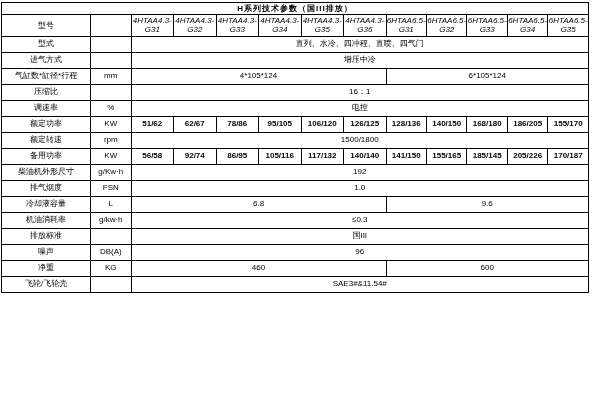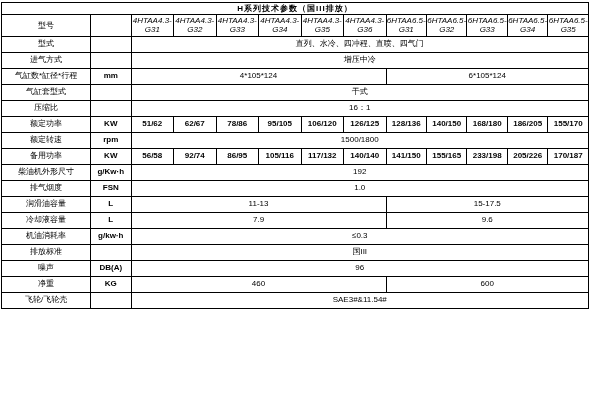--- a/index.html
+++ b/index.html
@@ -46,21 +46,20 @@
   }
   .lbl{
     font-size:9px;
     text-align:center;
     margin-top:28px;
   }
   .unit{
     font-size:8px;
     text-align:left;
     padding-left:3px;
-    font-weight:bold;
   }
   .val{font-size:8.5px;font-weight:bold;}
   .val-wide{font-size:9px;}
   .r-norm{height:16px;}
 </style>
 </head>
 <body>
 
 <div class="sheet">
   <table class="spec">
@@ -108,28 +107,28 @@
           <td class="unit"></td>
           <td class="val-wide" colspan="11">增压中冷</td>
         </tr>
         <tr class="r-norm">
           <td class="lbl">气缸数*缸径*行程</td>
           <td class="unit">mm</td>
           <td class="val-wide" colspan="6">4*105*124</td>
           <td class="val-wide" colspan="5">6*105*124</td>
         </tr>
         <tr class="r-norm">
-          <td class="lbl">气缸套型式</td>
-          <td class="unit"></td>
-          <td class="val-wide" colspan="11">干式</td>
-        </tr>
-        <tr class="r-norm">
           <td class="lbl">压缩比</td>
           <td class="unit"></td>
           <td class="val-wide" colspan="11">16：1</td>
+        </tr>
+        <tr class="r-norm">
+          <td class="lbl">调速率</td>
+          <td class="unit">%</td>
+          <td class="val-wide" colspan="11">电控</td>
         </tr>
         <tr class="r-norm">
           <td class="lbl">额定功率</td>
           <td class="unit">KW</td>
           <td class="val" colspan="1">51/62</td>
           <td class="val" colspan="1">62/67</td>
           <td class="val" colspan="1">78/86</td>
           <td class="val" colspan="1">95/105</td>
           <td class="val" colspan="1">106/120</td>
           <td class="val" colspan="1">126/125</td>
@@ -148,44 +147,38 @@
           <td class="lbl">备用功率</td>
           <td class="unit">KW</td>
           <td class="val" colspan="1">56/58</td>
           <td class="val" colspan="1">92/74</td>
           <td class="val" colspan="1">86/95</td>
           <td class="val" colspan="1">105/116</td>
           <td class="val" colspan="1">117/132</td>
           <td class="val" colspan="1">140/140</td>
           <td class="val" colspan="1">141/150</td>
           <td class="val" colspan="1">155/165</td>
-          <td class="val" colspan="1">233/198</td>
+          <td class="val" colspan="1">185/145</td>
           <td class="val" colspan="1">205/226</td>
           <td class="val" colspan="1">170/187</td>
         </tr>
         <tr class="r-norm">
           <td class="lbl">柴油机外形尺寸</td>
           <td class="unit">g/Kw·h</td>
           <td class="val-wide" colspan="11">192</td>
         </tr>
         <tr class="r-norm">
           <td class="lbl">排气烟度</td>
           <td class="unit">FSN</td>
           <td class="val-wide" colspan="11">1.0</td>
         </tr>
         <tr class="r-norm">
-          <td class="lbl">润滑油容量</td>
-          <td class="unit">L</td>
-          <td class="val-wide" colspan="6">11-13</td>
-          <td class="val-wide" colspan="5">15-17.5</td>
-        </tr>
-        <tr class="r-norm">
           <td class="lbl">冷却液容量</td>
           <td class="unit">L</td>
-          <td class="val-wide" colspan="6">7.9</td>
+          <td class="val-wide" colspan="6">6.8</td>
           <td class="val-wide" colspan="5">9.6</td>
         </tr>
         <tr class="r-norm">
           <td class="lbl">机油消耗率</td>
           <td class="unit">g/kw·h</td>
           <td class="val-wide" colspan="11">≤0.3</td>
         </tr>
         <tr class="r-norm">
           <td class="lbl">排放标准</td>
           <td class="unit"></td>

